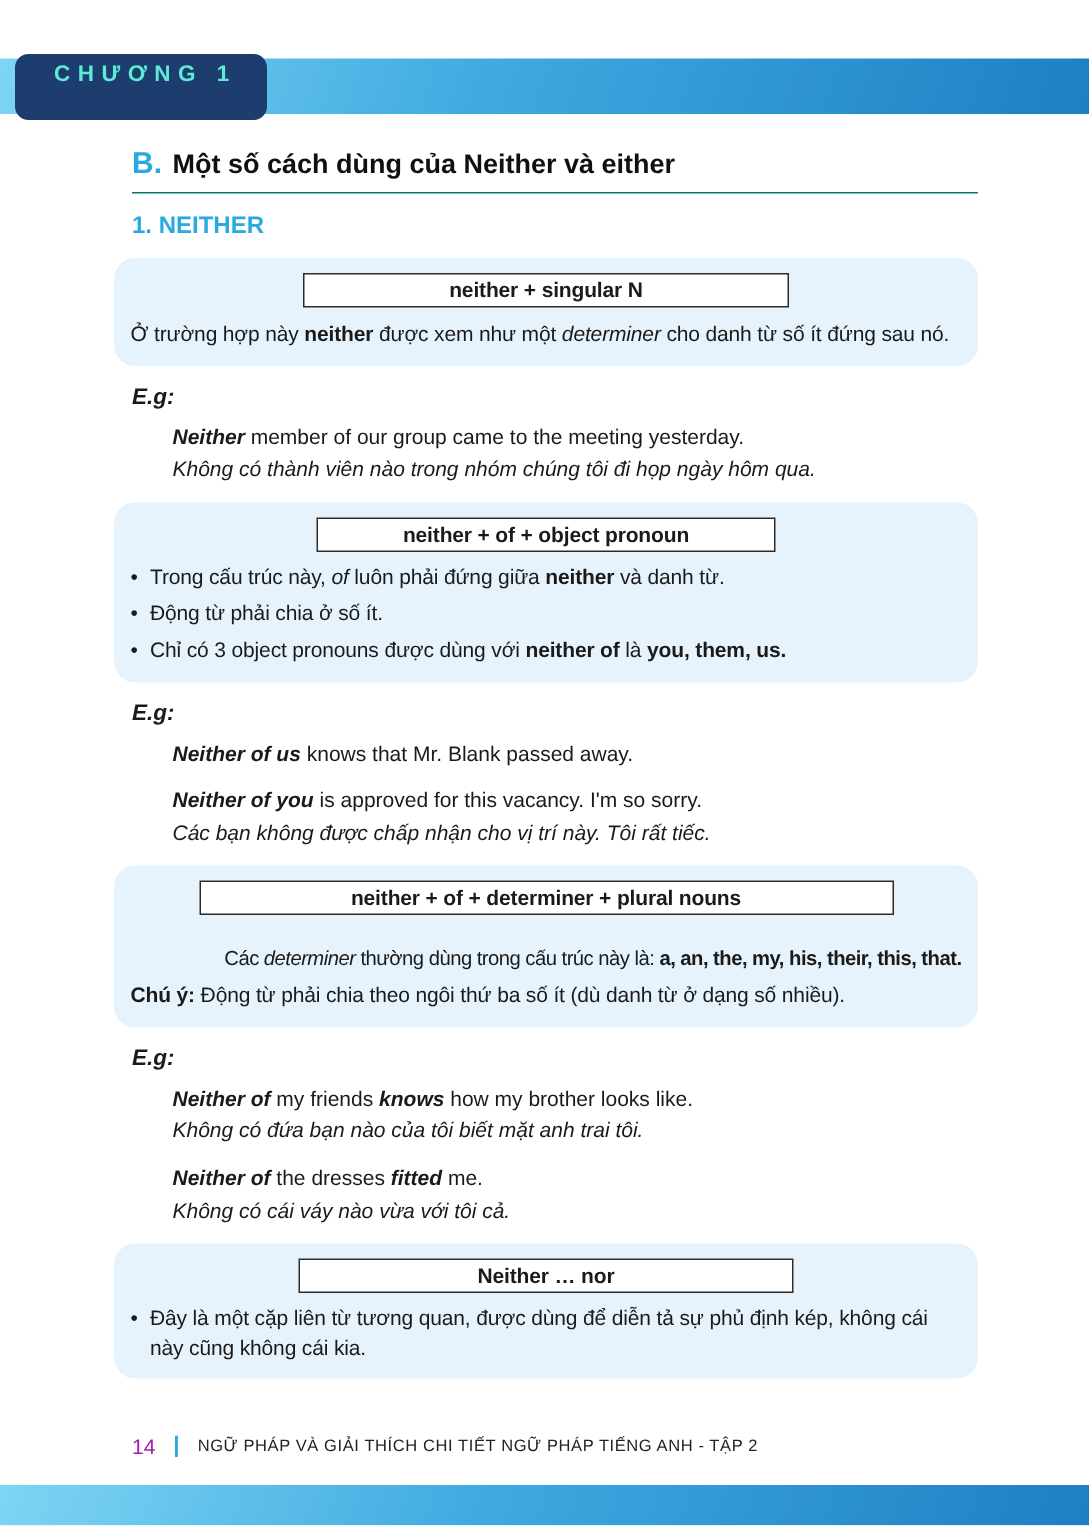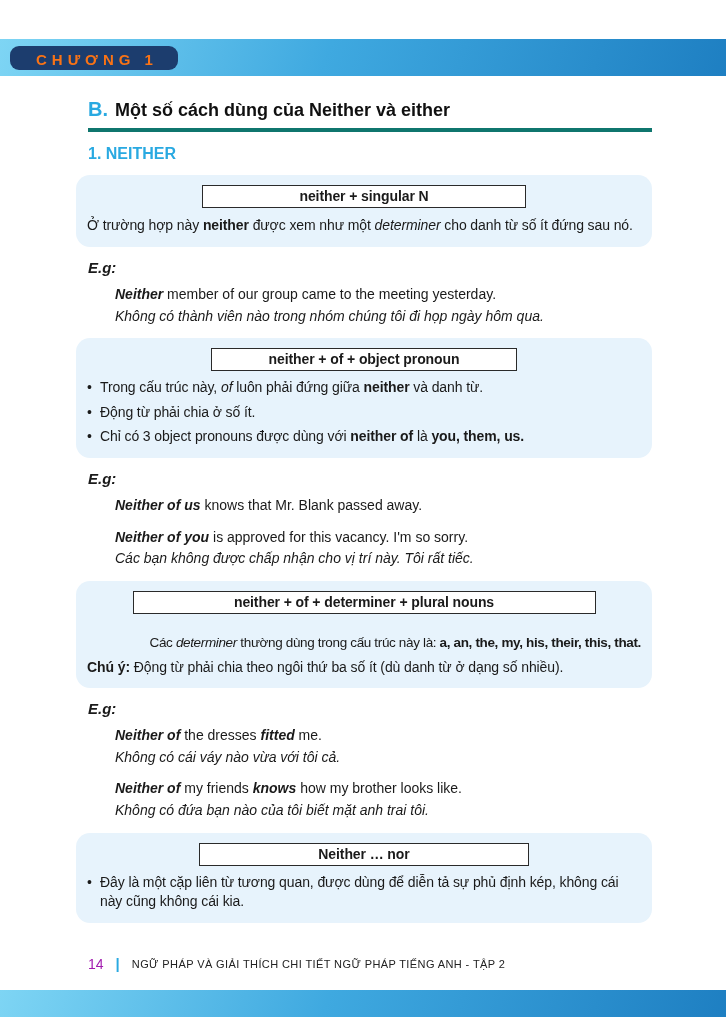--- a/index.html
+++ b/index.html
@@ -9,27 +9,27 @@
     position:relative; width:726px; height:1017px; background:#fff; overflow:hidden;
     font-family:"Liberation Sans","DejaVu Sans",sans-serif; color:#1a1a1a;
   }
   
   .top-band {
     position:absolute; top:39px; left:0; width:100%; height:37px;
     background:linear-gradient(110deg, var(--band-start,#7ED5F4) 0%, #3FA9E0 45%, var(--band-end,#1E7FC2) 100%);
     display:flex; align-items:center;
   }
   .chapter-pill {
-    margin-left:10px; background:var(--chapter-bg,#1C3D6E); color:#f97316;
+    margin-left:10px; background:var(--chapter-bg,#1C3D6E); color:#5eead4;
     font-weight:bold; font-size:15px; letter-spacing:5px;
-    padding:5px 20px 2px 26px; border-radius:9px;
+    padding:5px 20px 22px 26px; border-radius:9px;
   }
   
   .content { position:absolute; top:76px; left:76px; width:576px; }
-  .title-row { margin:20px 0 0 12px; border-bottom:4px solid #0f766e; padding-bottom:6px; line-height:1.3; }
+  .title-row { margin:20px 0 0 12px; border-bottom:1px solid #0f766e; padding-bottom:6px; line-height:1.3; }
   .title-letter { color:var(--accent,#29A9E1); font-weight:bold; font-size:20px; margin-right:7px; }
   .title-text { font-weight:bold; font-size:18px; color:#101010; }
   .section-heading { margin:13px 0 0 12px; color:var(--accent,#29A9E1); font-weight:bold; font-size:16px; }
   
   .info-box {
     background:var(--box-bg,#E7F3FC); border-radius:14px; margin-top:12px;
     padding:10px 10px 11px; font-size:14px; letter-spacing:-0.1px;
   }
   .heading-box {
     background:#fff; border:1.5px solid #2a2a2a; margin:0 auto; text-align:center;
@@ -120,26 +120,26 @@
 
     <div class="info-box">
       <div class="heading-box hb-3">neither + of + determiner + plural nouns</div>
       <div class="box-line first tight"><span>Các </span><span class="i">determiner</span><span> thường dùng trong cấu trúc này là: </span><span class="b">a, an, the, my, his, their, this, that.</span></div>
       <div class="box-line"><span class="b">Chú ý:</span><span> Động từ phải chia theo ngôi thứ ba số ít (dù danh từ ở dạng số nhiều).</span></div>
     </div>
 
     <div class="eg-block">
       <div class="eg-label">E.g:</div>
       <div class="example">
+        <div class="en-line"><span class="bi">Neither of</span><span> my friends </span><span class="bi">knows</span><span> how my brother looks like.</span></div>
+        <div class="vi-line">Không có đứa bạn nào của tôi biết mặt anh trai tôi.</div>
+      </div>
+      <div class="example">
         <div class="en-line"><span class="bi">Neither of</span><span> the dresses </span><span class="bi">fitted</span><span> me.</span></div>
         <div class="vi-line">Không có cái váy nào vừa với tôi cả.</div>
-      </div>
-      <div class="example">
-        <div class="en-line"><span class="bi">Neither of</span><span> my friends </span><span class="bi">knows</span><span> how my brother looks like.</span></div>
-        <div class="vi-line">Không có đứa bạn nào của tôi biết mặt anh trai tôi.</div>
       </div>
     </div>
 
     <div class="info-box">
       <div class="heading-box hb-4">Neither … nor</div>
       <div class="bullet-row first">
         <span class="bullet-marker">•</span>
         <span class="bullet-text"><span>Đây là một cặp liên từ tương quan, được dùng để diễn tả sự phủ định kép, không cái này cũng không cái kia.</span></span>
       </div>
     </div>

